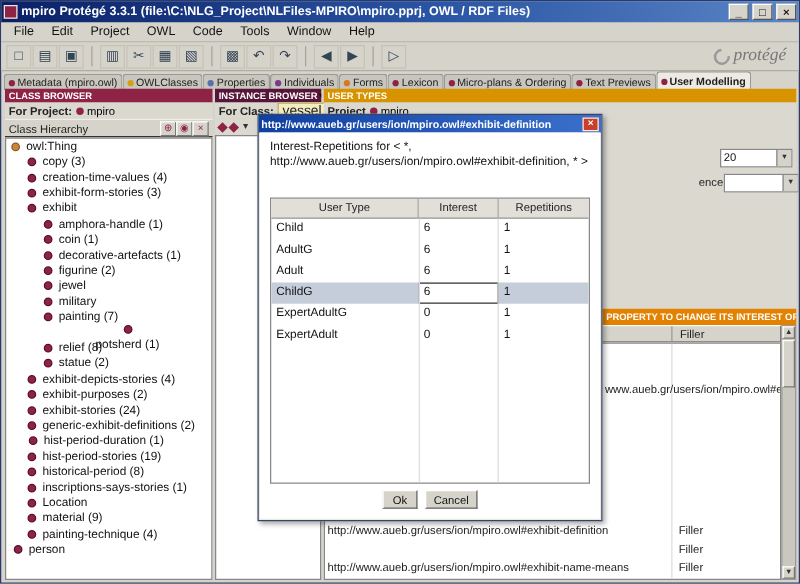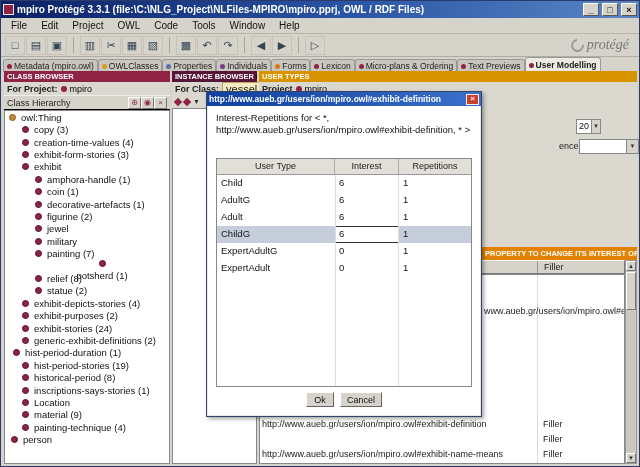--- a/index.html
+++ b/index.html
@@ -69,21 +69,21 @@
   .diamond{width:6px;height:6px;background:#8e2346;transform:rotate(45deg);}
   .tiny-caret{font-size:7px;color:#333;line-height:1;}
   .mid-list{position:absolute;top:37px;left:0;right:0;bottom:0;background:#fff;border:1px solid #888;}
   .class-chip{background:#f2ecc0;border:1px solid #b8a860;padding:0 3px;font-size:11px;color:#222;}
 
   
   #right-body{position:absolute;top:24px;left:0;right:0;bottom:0;background:#dbd8d0;}
   .combo{position:absolute;display:flex;background:#fff;border:1px solid #888;font-size:9px;align-items:stretch;overflow:hidden;}
   .combo .val{flex:1;padding:1px 2px;color:#111;}
   .combo .dd{width:12px;background:#d6d3ca;border-left:1px solid #888;font-size:6px;text-align:center;line-height:13px;color:#333;}
-  #combo-20{top:24px;left:317px;width:25px;height:15px;}
+  #combo-20{top:24px;left:317px;width:58px;height:15px;}
   #ence-label{position:absolute;top:46px;left:300px;font-size:9px;color:#222;}
   #combo-2{top:44px;left:320px;width:60px;height:15px;}
   .banner{position:absolute;top:152px;left:0;right:0;height:13px;background:#e28200;color:#fff;
     font-size:7.5px;font-weight:bold;line-height:13px;white-space:nowrap;overflow:hidden;padding-left:226px;}
   .ftable-header{position:absolute;top:165px;left:0;right:12px;height:14px;background:#d6d3ca;
     border:1px solid;border-color:#fff #777 #777 #fff;font-size:9px;}
   .fth2{position:absolute;left:277px;top:0;bottom:0;border-left:1px solid #999;padding:1px 0 0 6px;color:#222;}
   .ftable-body{position:absolute;top:179px;left:0;right:12px;bottom:0;background:#fff;border:1px solid #888;overflow:hidden;}
   .f-vline{position:absolute;left:277px;top:0;bottom:0;border-left:1px solid #ddd;}
   .f-row{position:absolute;left:0;right:0;height:15px;}
@@ -290,21 +290,21 @@
           <span class="tree-label">exhibit-purposes  (2)</span>
         </div>
         <div class="tree-row" style="padding-left: 17px;">
           <span class="tree-dot"></span>
           <span class="tree-label">exhibit-stories  (24)</span>
         </div>
         <div class="tree-row" style="padding-left: 17px;">
           <span class="tree-dot"></span>
           <span class="tree-label">generic-exhibit-definitions  (2)</span>
         </div>
-        <div class="tree-row" style="padding-left: 8px; text-align: center;">
+        <div class="tree-row" style="padding-left: 18px; text-align: center;">
           <span class="tree-dot"></span>
           <span class="tree-label">hist-period-duration  (1)</span>
         </div>
         <div class="tree-row" style="padding-left: 17px;">
           <span class="tree-dot"></span>
           <span class="tree-label">hist-period-stories  (19)</span>
         </div>
         <div class="tree-row" style="padding-left: 17px;">
           <span class="tree-dot"></span>
           <span class="tree-label">historical-period  (8)</span>

